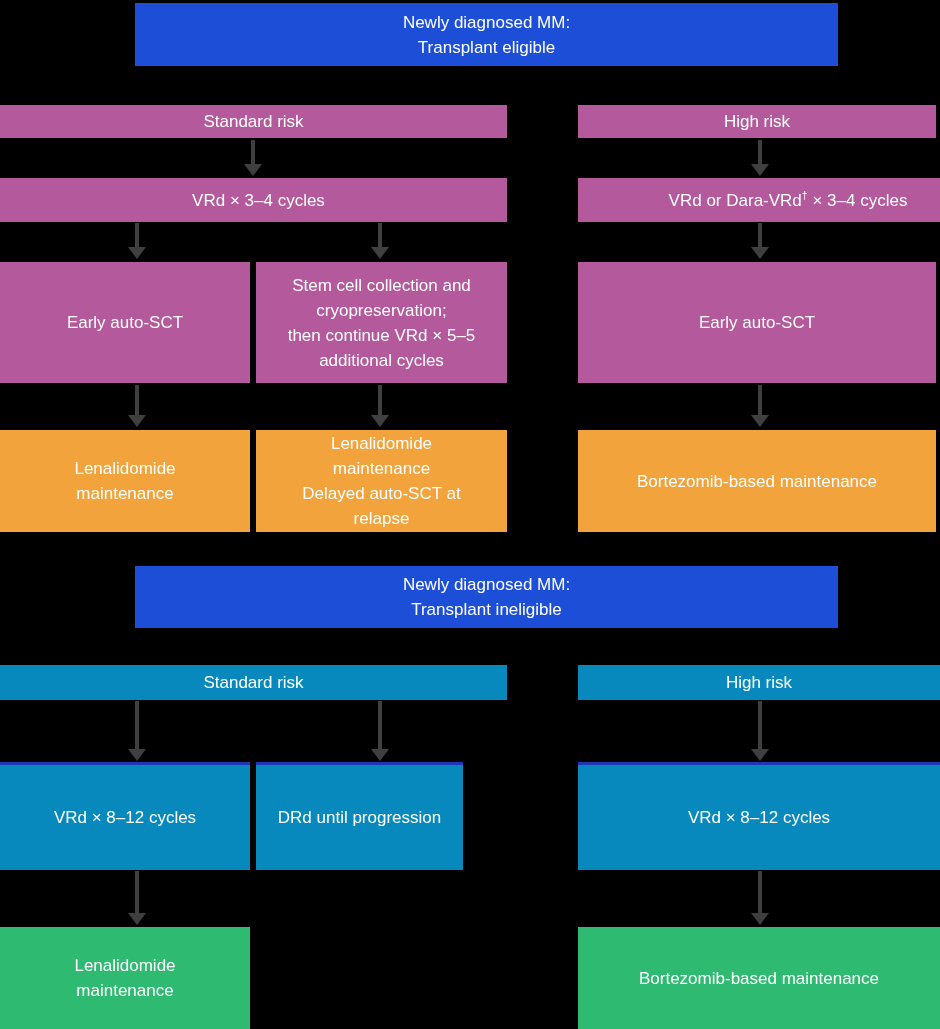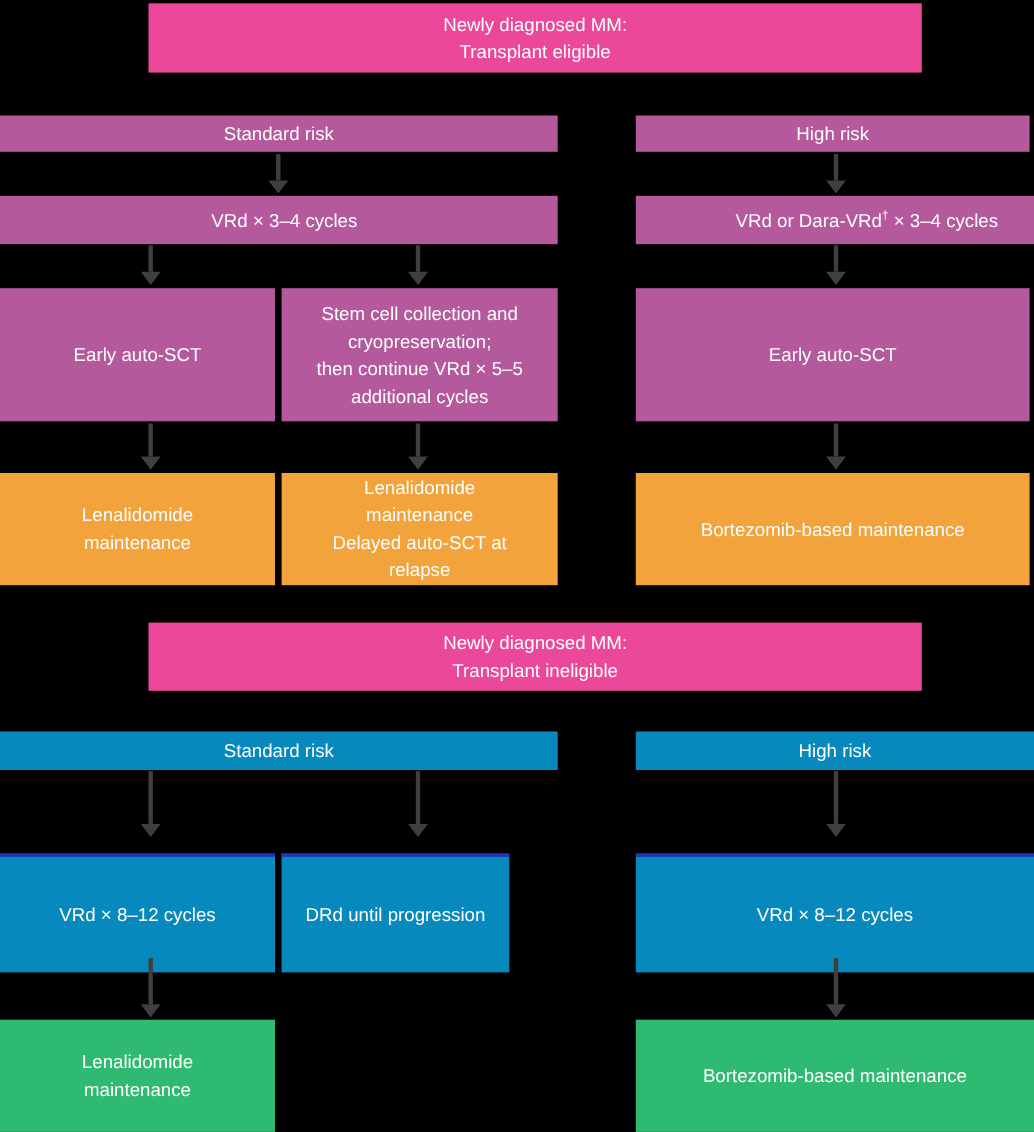--- a/index.html
+++ b/index.html
@@ -16,25 +16,25 @@
     box-sizing: border-box;
     display: flex;
     align-items: center;
     justify-content: center;
     text-align: center;
     color: #FFFFFF;
     font-size: 17px;
     line-height: 25px;
   }
   .label { white-space: pre-line; }
-  .navy    { background: #ec4899; }
+  .navy    { background: #1d4ed8; }
   .magenta { background: #B4599B; }
   .orange  { background: #F2A33B; }
   .blue    { background: #0889BD; }
-  .blue-accent { border-top: 3px solid #1E35B5; margin-top: 14px; }
+  .blue-accent { border-top: 3px solid #1E35B5; }
   .green   { background: #2EBA70; }
   .arrow {
     position: absolute;
     width: 4px;
     background: #3F3F3F;
     transform: translateX(-50%);
   }
   .arrow::after {
     content: "";
     position: absolute;

